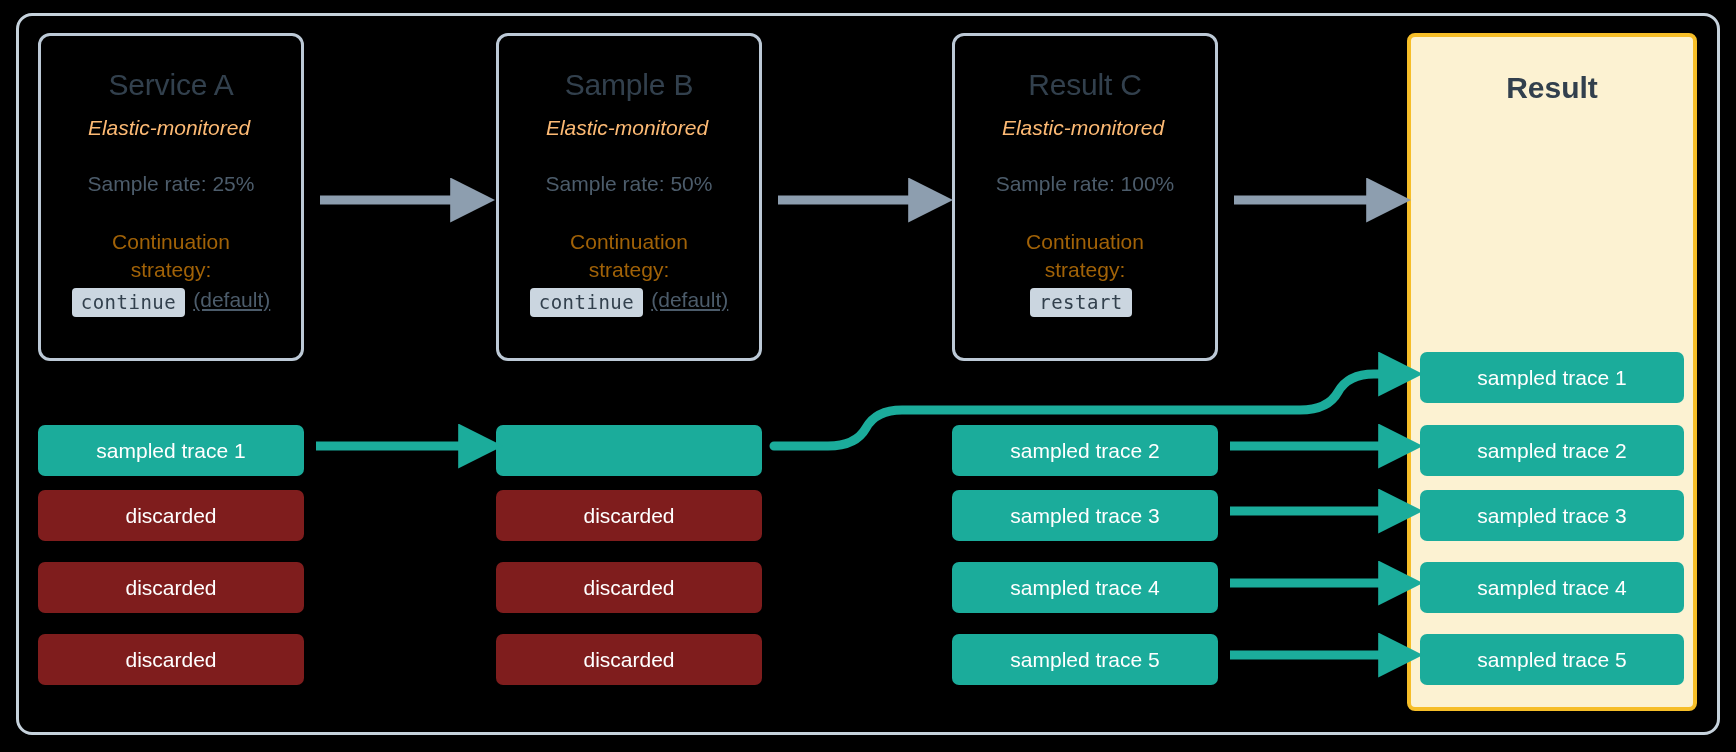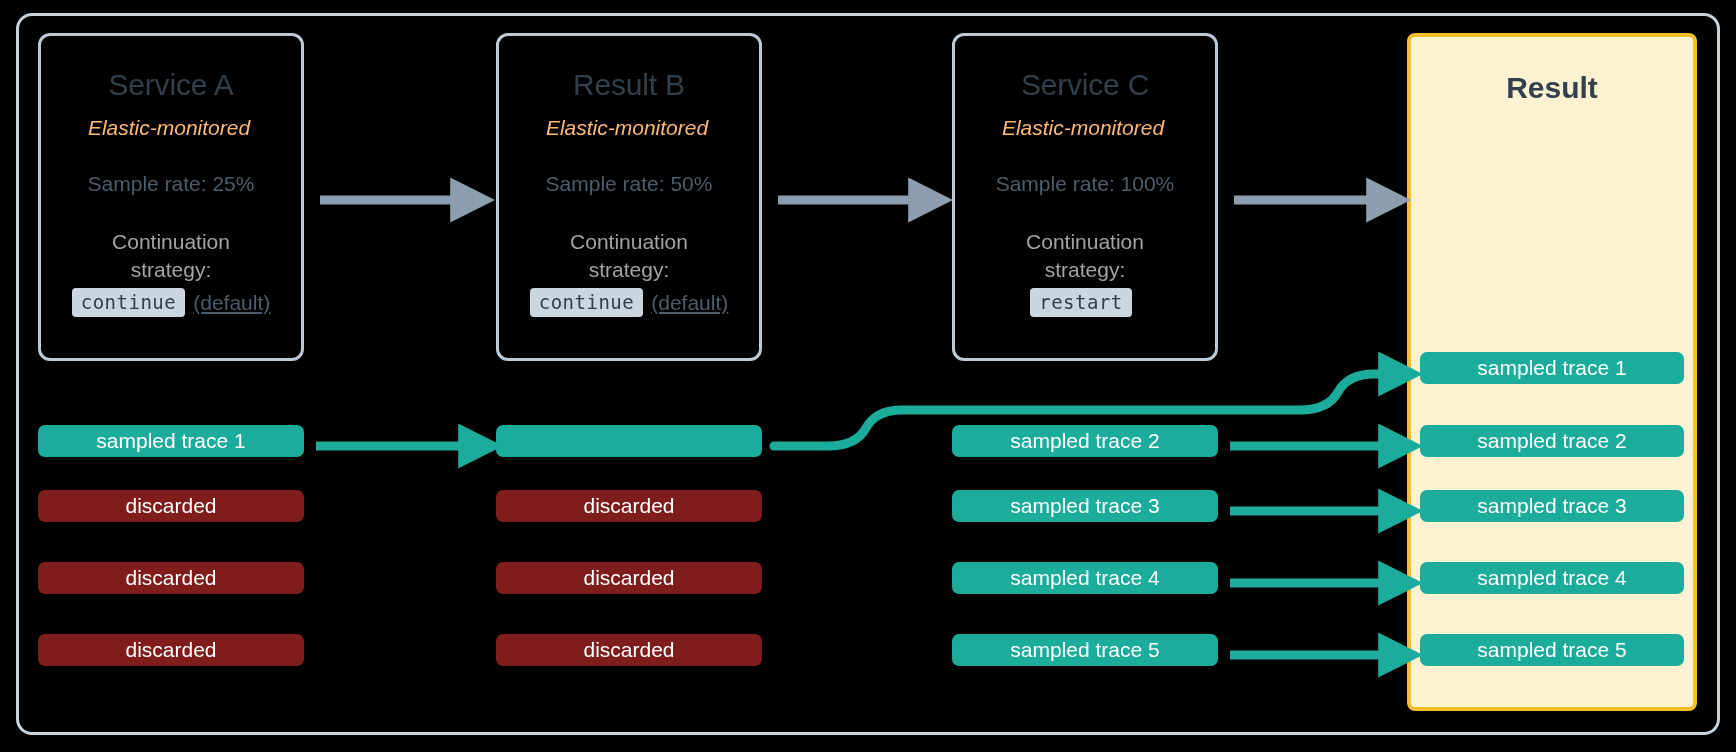--- a/index.html
+++ b/index.html
@@ -56,32 +56,31 @@
     font-style: italic;
   }
   .service-rate {
     font-size: 21px;
     color: #4C5C6B;
     margin: 30px 0 17px 0;
     line-height: 1.25;
   }
   .service-strategy-label {
     font-size: 21px;
-    color: #a3a3a3;
+    color: #a16207;
     margin: 30px 0 0 0;
     line-height: 1.35;
     padding: 0 46px;
   }
   .strategy-line {
     margin-top: 4px;
     font-size: 21px;
     color: #4C5C6B;
     display: flex;
     justify-content: center;
-    align-items: center;
     gap: 8px;
     white-space: nowrap;
   }
   .code-chip {
     font-family: "DejaVu Sans Mono", monospace;
     font-size: 19px;
     color: #32404D;
     background: #CBD6E0;
     border-radius: 4px;
     padding: 3px 9px 4px 9px;
@@ -107,21 +106,21 @@
   #result-title {
     text-align: center;
     font-size: 30px;
     font-weight: bold;
     color: #32404D;
     margin-top: 34px;
   }
   
   .pill {
     position: absolute;
-    height: 32px;
+    height: 51px;
     border-radius: 7px;
     display: flex;
     align-items: center;
     justify-content: center;
     color: #FFFFFF;
     font-size: 21px;
     box-sizing: border-box;
   }
   .pill.sampled { background: #1BAC9B; }
   .pill.discarded { background: #7f1d1d; }
@@ -147,32 +146,32 @@
     <div class="service-sub">Elastic-monitored</div>
     <div class="service-rate">Sample rate: 25%</div>
     <div class="service-strategy-label">Continuation strategy:</div>
     <div class="strategy-line">
       <span class="code-chip">continue</span>
       <span class="default-note">(default)</span>
     </div>
   </div>
 
   <div class="service-card" style="left:496px; top:33px; width:266px; height:328px;">
-    <div class="service-title">Result B</div>
+    <div class="service-title">Sample B</div>
     <div class="service-sub">Elastic-monitored</div>
     <div class="service-rate">Sample rate: 50%</div>
     <div class="service-strategy-label">Continuation strategy:</div>
     <div class="strategy-line">
       <span class="code-chip">continue</span>
       <span class="default-note">(default)</span>
     </div>
   </div>
 
   <div class="service-card" style="left:952px; top:33px; width:266px; height:328px;">
-    <div class="service-title">Service C</div>
+    <div class="service-title">Result C</div>
     <div class="service-sub">Elastic-monitored</div>
     <div class="service-rate">Sample rate: 100%</div>
     <div class="service-strategy-label">Continuation strategy:</div>
     <div class="strategy-line">
       <span class="code-chip">restart</span>
       <span class="default-note"></span>
     </div>
   </div>
 
   <div id="result-card">

